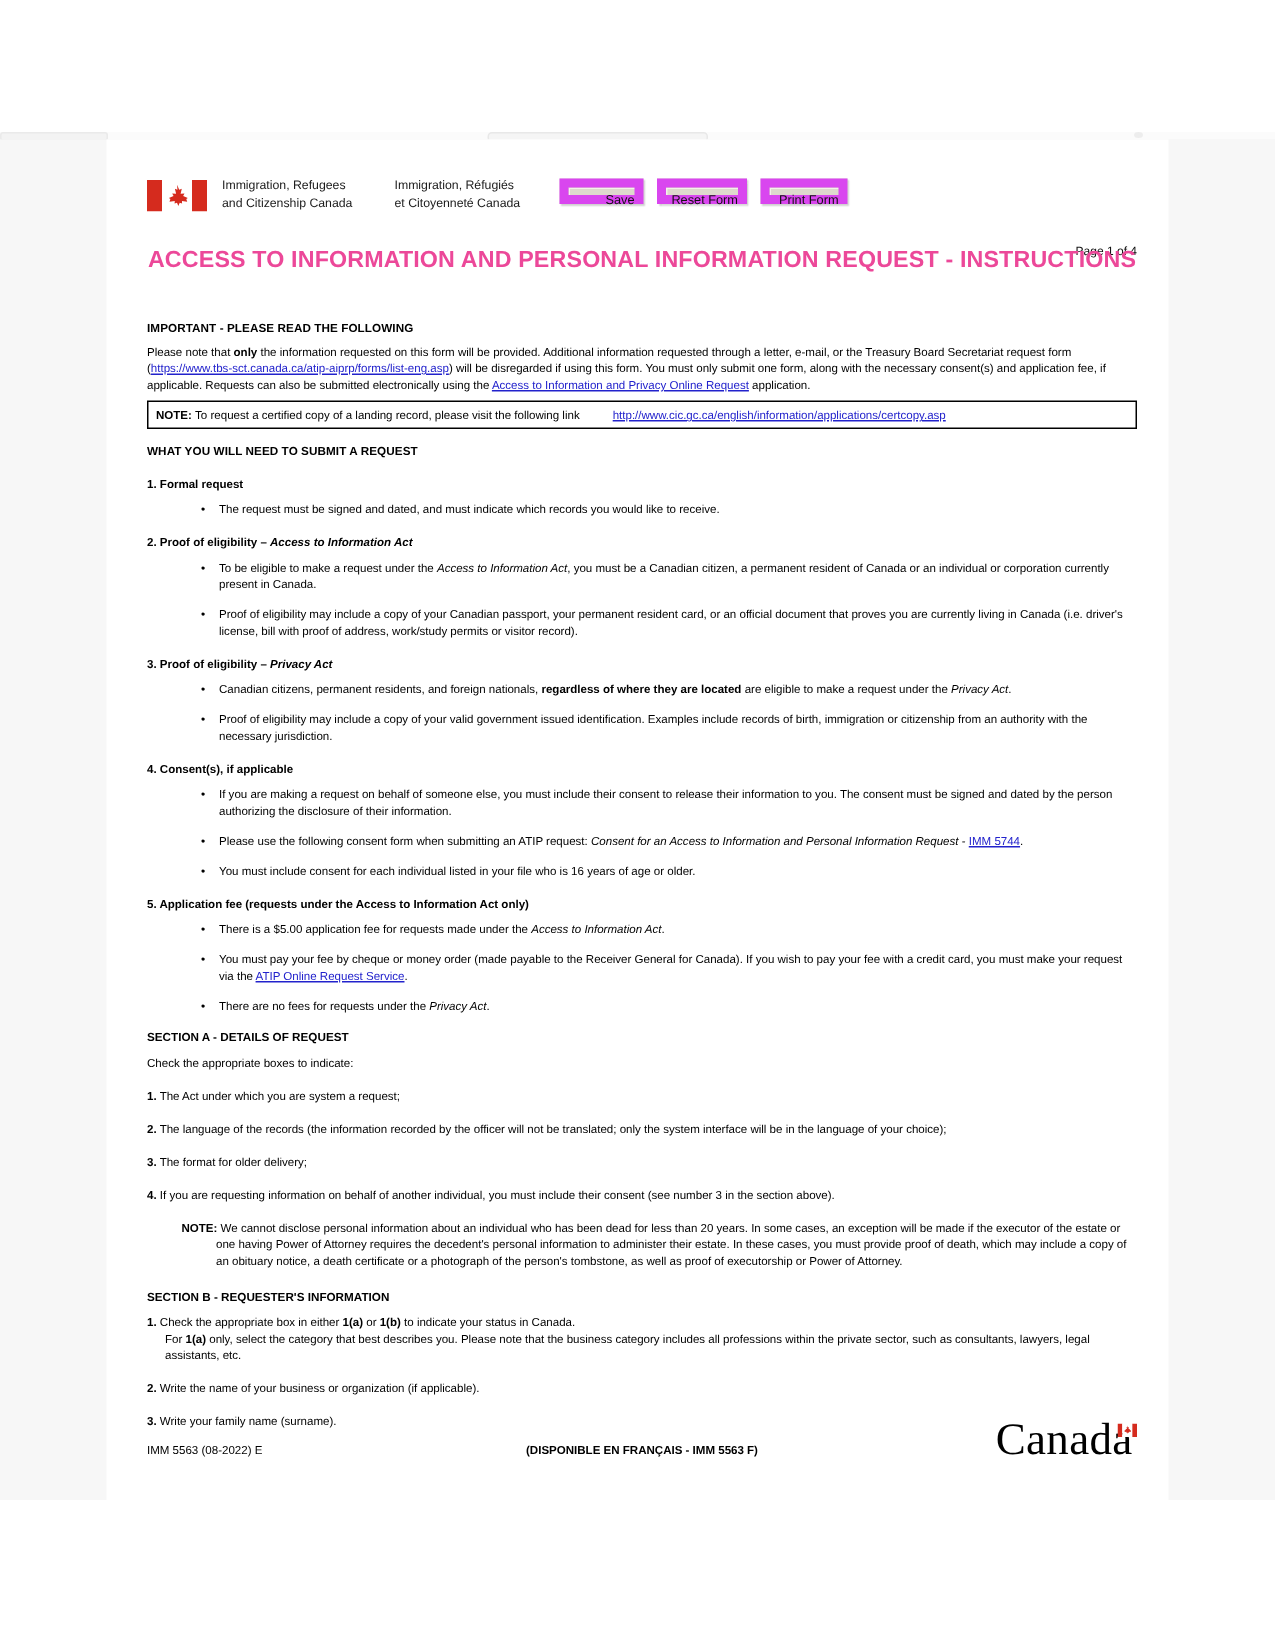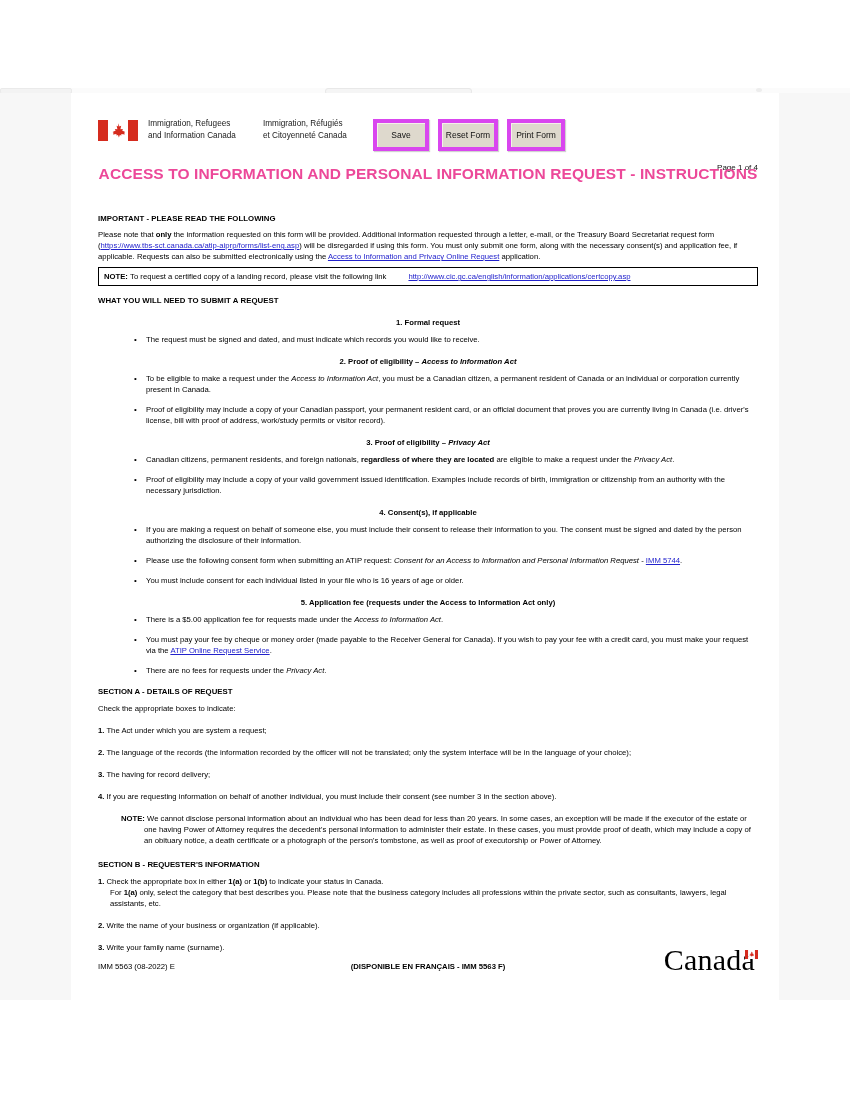--- a/index.html
+++ b/index.html
@@ -114,29 +114,29 @@
 
   .form-buttons {
     position: absolute;
     left: 275px;
     top: 1px;
     display: flex;
     gap: 9px;
   }
   .form-btn {
     background: #ded9cd;
-    border: 4px solid #d946ef;
+    border: 6px solid #d946ef;
     box-shadow: inset 1px 1px 0 #f4f1ea, 1px 1px 1px rgba(0,0,0,.18);
     font-size: 8.5px;
     font-family: "Liberation Sans", sans-serif;
     color: #111;
     padding: 0;
-    height: 32px;
+    height: 17px;
     line-height: 16px;
-    text-align: center;
+    text-align: right;
     cursor: pointer;
   }
   .form-btn.save { width: 56px; }
   .form-btn.reset { width: 60px; }
   .form-btn.print { width: 58px; }
 
   .page-count {
     position: absolute;
     top: 45px;
     right: 0px;
@@ -196,21 +196,20 @@
 
   .sec-head {
     font-weight: bold;
     font-size: 7.8px;
     margin: 10px 0 6px 0;
   }
   .num-head {
     font-weight: bold;
     font-size: 7.7px;
     margin: 11px 0 6px 0;
-    text-align: center;
   }
   .num-head .ital { font-style: italic; }
 
   ul.bullets {
     list-style: none;
     margin: 0;
     padding: 0;
   }
   ul.bullets li {
     position: relative;
@@ -311,21 +310,21 @@
     <div class="page-inner">
 
       <div class="header">
         <svg class="flag" viewBox="0 0 40 21">
           <rect x="0" y="0" width="10" height="21" fill="#d52b1e"></rect>
           <rect x="30" y="0" width="10" height="21" fill="#d52b1e"></rect>
           <rect x="10" y="0" width="20" height="21" fill="#ffffff"></rect>
           <path fill="#d52b1e" d="M20 3.2 l1.5 3.3 1.7-.7 -.8 3.4 2.6-.2 -.9 1.6 3.1 1.4 -1 .7 .6 1.8 -3.5-.5 .1 1.6 -1.6-.5 -.9 2.3 -.9-2.3 -1.6.5 .1-1.6 -3.5.5 .6-1.8 -1-.7 3.1-1.4 -.9-1.6 2.6.2 -.8-3.4 1.7.7z"></path>
         </svg>
         <div class="wordmark-en">Immigration, Refugees
-and Information Canada</div>
+and Citizenship Canada</div>
         <div class="wordmark-fr">Immigration, Réfugiés
 et Citoyenneté Canada</div>
 
         <div class="form-buttons">
           <button class="form-btn save">Save</button>
           <button class="form-btn reset">Reset Form</button>
           <button class="form-btn print">Print Form</button>
         </div>
 
         <div class="page-count">Page 1 of 4</div>
@@ -372,21 +371,21 @@
           <li>There is a $5.00 application fee for requests made under the <span class="ital">Access to Information Act</span>.</li>
           <li>You must pay your fee by cheque or money order (made payable to the Receiver General for Canada). If you wish to pay your fee with a credit card, you must make your request via the <a class="lnk" href="#">ATIP Online Request Service</a>.</li>
           <li>There are no fees for requests under the <span class="ital">Privacy Act</span>.</li>
         </ul>
 
         <div class="sec-head">SECTION A - DETAILS OF REQUEST</div>
         <div class="plain-line" style="margin-bottom:11px;">Check the appropriate boxes to indicate:</div>
 
         <div class="numbered"><span class="n">1.</span><span> The Act under which you are system a request;</span></div>
         <div class="numbered"><span class="n">2.</span><span> The language of the records (the information recorded by the officer will not be translated; only the system interface will be in the language of your choice);</span></div>
-        <div class="numbered"><span class="n">3.</span><span> The having for record delivery;</span></div>
+        <div class="numbered"><span class="n">3.</span><span> The format for older delivery;</span></div>
         <div class="numbered"><span class="n">4.</span><span> If you are requesting information on behalf of another individual, you must include their consent (see number 3 in the section above).</span></div>
 
         <div class="note-inline" style="padding-left:46px;text-indent:-23px;margin-bottom:13px;"><span class="nb-label">NOTE:</span> <span>We cannot disclose personal information about an individual who has been dead for less than 20 years. In some cases, an exception will be made if the executor of the estate or one having Power of Attorney requires the decedent's personal information to administer their estate. In these cases, you must provide proof of death, which may include a copy of an obituary notice, a death certificate or a photograph of the person's tombstone, as well as proof of executorship or Power of Attorney.</span></div>
 
         <div class="sec-head" style="margin-top:13px;">SECTION B - REQUESTER'S INFORMATION</div>
 
         <div class="numbered"><span class="n">1.</span><span> Check the appropriate box in either </span><b>1(a)</b><span> or </span><b>1(b)</b><span> to indicate your status in Canada.</span><span class="sub-ind"><span>For </span><b>1(a)</b><span> only, select the category that best describes you. Please note that the business category includes all professions within the private sector, such as consultants, lawyers, legal assistants, etc.</span></span></div>
 
         <div class="numbered"><span class="n">2.</span><span> Write the name of your business or organization (if applicable).</span></div>
         <div class="numbered"><span class="n">3.</span><span> Write your family name (surname).</span></div>

